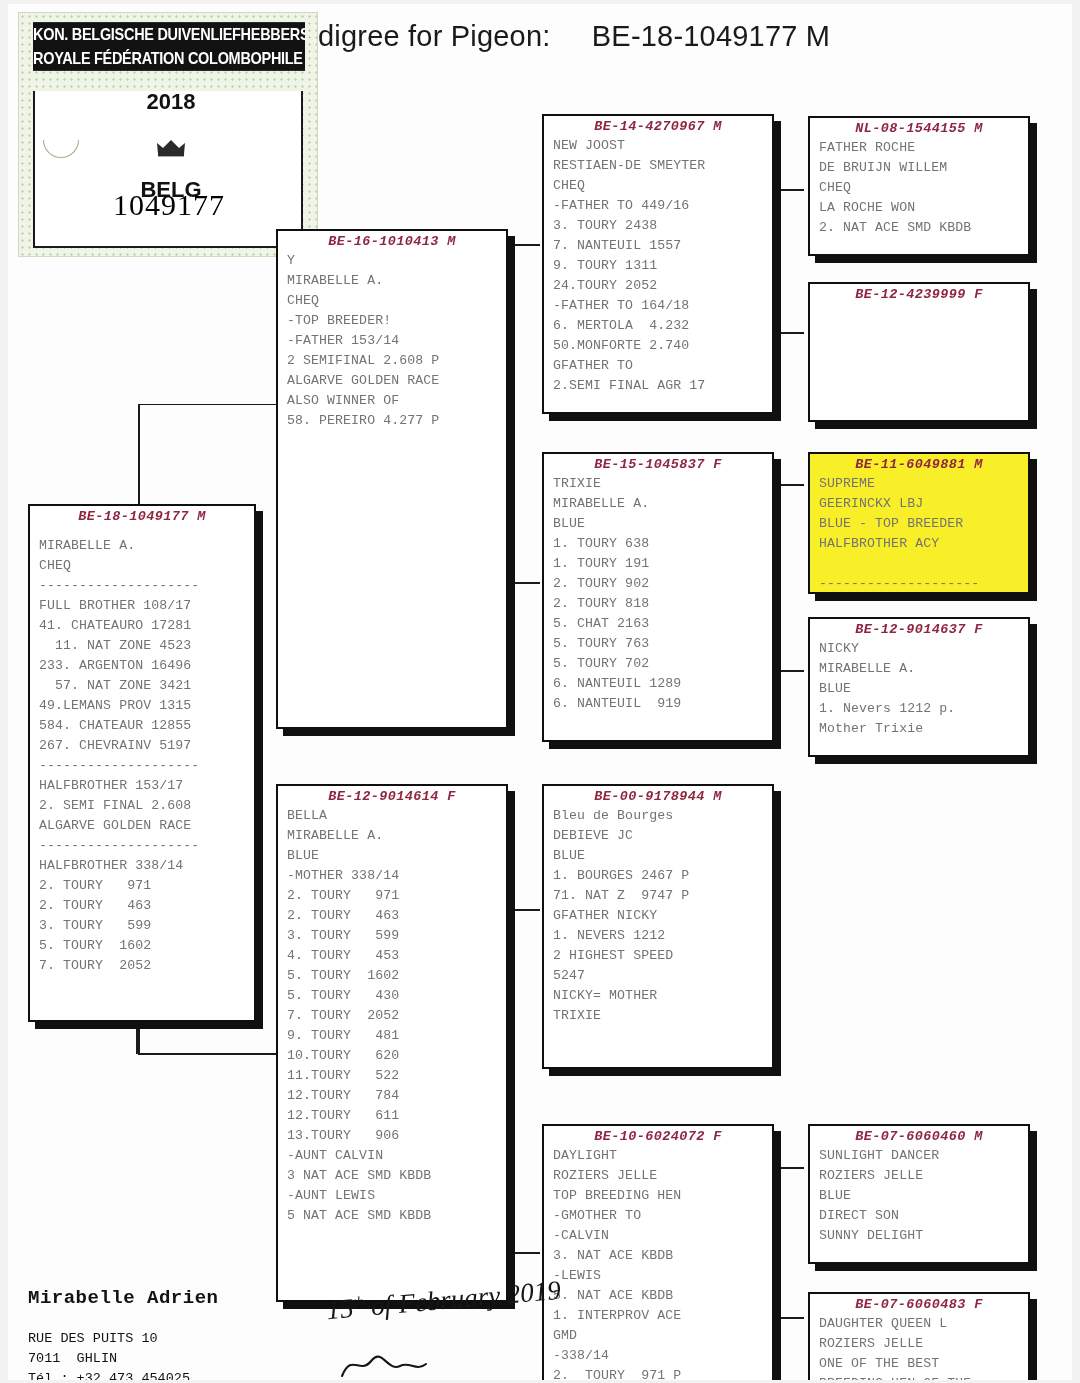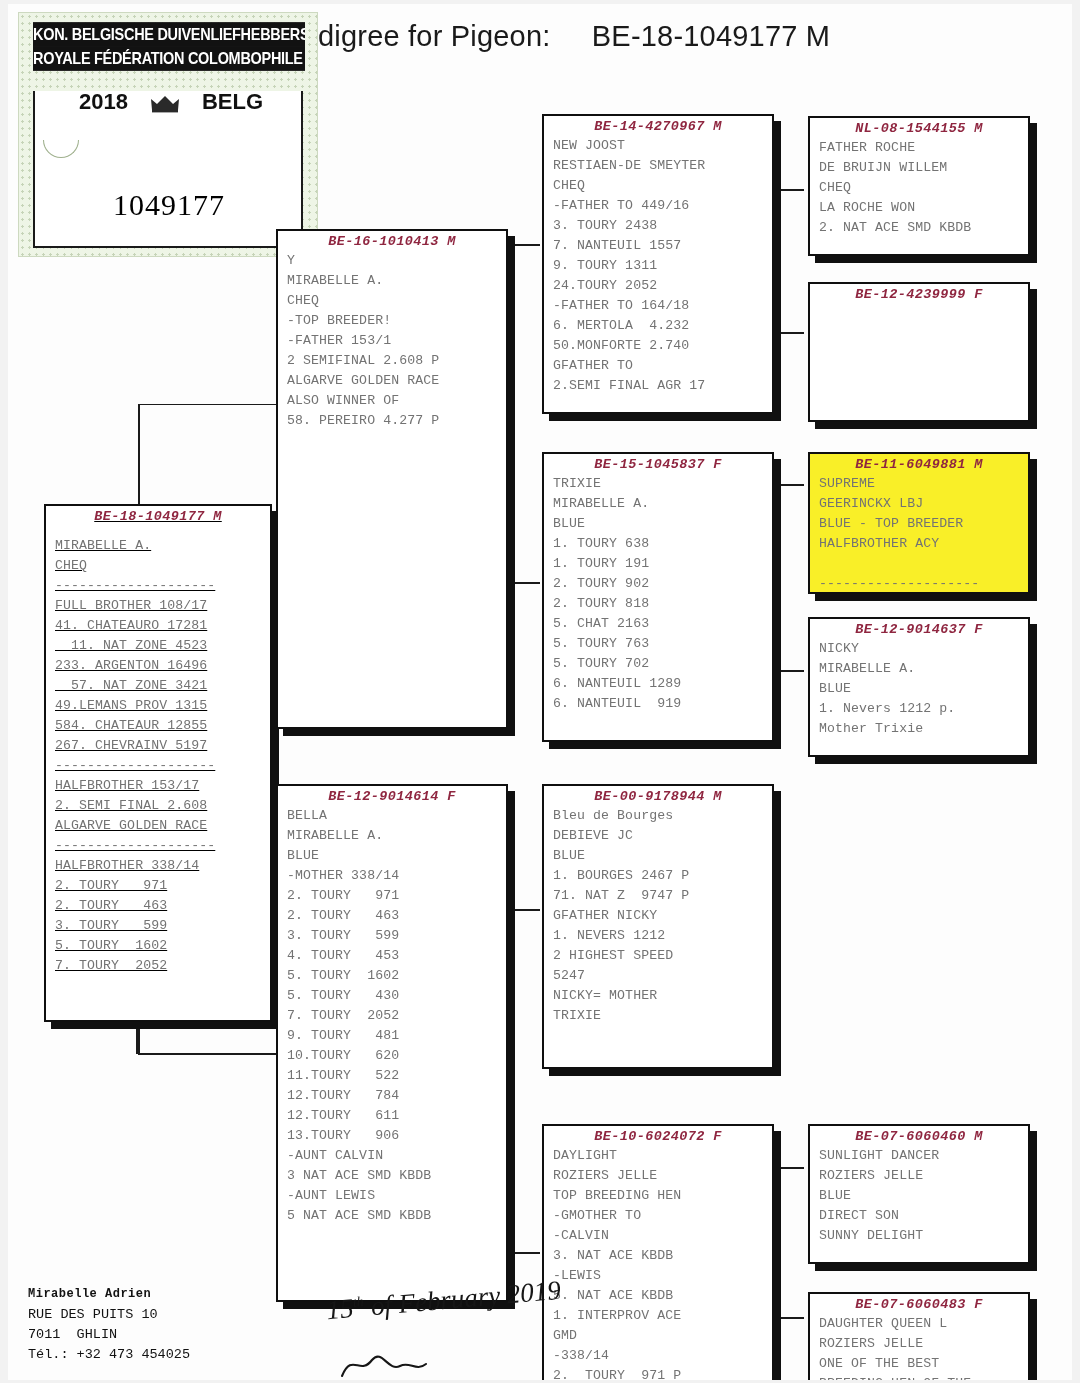--- a/index.html
+++ b/index.html
@@ -77,20 +77,21 @@
     position: absolute;
     left: 30px; top: 76px;
     width: 244px;
     display: flex;
     align-items: center;
     justify-content: center;
     gap: 22px;
     font-size: 22px;
     font-weight: bold;
     color: #111;
+    flex-direction: column;
   }
   .crown {
     display: inline-block;
     width: 30px; height: 18px;
     position: relative;
   }
   #cert-sub {
     position: absolute;
     left: 30px; top: 108px;
     width: 250px;
@@ -162,24 +163,24 @@
   }
 
   
   #owner-block {
     position: absolute;
     left: 20px; top: 1283px;
     font-family: "Liberation Mono", monospace;
     color: #121212;
   }
   #owner-name {
-    font-size: 12px;
+    font-size: 19px;
     font-weight: bold;
     letter-spacing: 0.5px;
-    margin-bottom: 4px;
+    margin-bottom: 20px;
   }
   #owner-block .oline { font-size: 13.5px; line-height: 20px; white-space: pre; }
 
   #signature-date {
     position: absolute;
     left: 318px; top: 1281px;
     font-family: "Liberation Serif", serif;
     font-size: 27px;
     font-style: italic;
     color: #161616;
@@ -237,28 +238,28 @@
   <div class="conn" style="left:766px; top:328px; width:30px; height:1.5px; background:#1b1b1b;"></div>
 
   <div class="conn" style="left:766px; top:480px; width:30px; height:1.5px; background:#1b1b1b;"></div>
   <div class="conn" style="left:766px; top:480px; width:1.5px; height:188px; background:#1b1b1b;"></div>
   <div class="conn" style="left:766px; top:666px; width:30px; height:1.5px; background:#1b1b1b;"></div>
 
   <div class="conn" style="left:766px; top:1163px; width:30px; height:1.5px; background:#1b1b1b;"></div>
   <div class="conn" style="left:766px; top:1163px; width:1.5px; height:152px; background:#1b1b1b;"></div>
   <div class="conn" style="left:766px; top:1313px; width:30px; height:1.5px; background:#1b1b1b;"></div>
 
-  <div class="pbox" id="box-subject" style="left:36px; top:480px; width:228px; height:518px;text-decoration:underline;">
+  <div class="pbox" id="box-subject" style="left:20px; top:480px; width:228px; height:518px;">
     <div class="pid">BE-18-1049177 M</div>
     <div class="plines" style="padding-top:10px;"><div>MIRABELLE A.</div><div>CHEQ</div><div>--------------------</div><div>FULL BROTHER 108/17</div><div>41. CHATEAURO 17281</div><div>  11. NAT ZONE 4523</div><div>233. ARGENTON 16496</div><div>  57. NAT ZONE 3421</div><div>49.LEMANS PROV 1315</div><div>584. CHATEAUR 12855</div><div>267. CHEVRAINV 5197</div><div>--------------------</div><div>HALFBROTHER 153/17</div><div>2. SEMI FINAL 2.608</div><div>ALGARVE GOLDEN RACE</div><div>--------------------</div><div>HALFBROTHER 338/14</div><div>2. TOURY   971</div><div>2. TOURY   463</div><div>3. TOURY   599</div><div>5. TOURY  1602</div><div>7. TOURY  2052</div></div>
   </div>
 
   <div class="pbox" id="box-father" style="left:268px; top:205px; width:232px; height:500px;">
     <div class="pid">BE-16-1010413 M</div>
-    <div class="plines"><div>Y</div><div>MIRABELLE A.</div><div>CHEQ</div><div>-TOP BREEDER!</div><div>-FATHER 153/1</div><div>2 SEMIFINAL 2.608 P</div><div>ALGARVE GOLDEN RACE</div><div>ALSO WINNER OF</div><div>58. PEREIRO 4.277 P</div></div>
+    <div class="plines"><div>Y</div><div>MIRABELLE A.</div><div>CHEQ</div><div>-TOP BREEDER!</div><div>-FATHER 153/14</div><div>2 SEMIFINAL 2.608 P</div><div>ALGARVE GOLDEN RACE</div><div>ALSO WINNER OF</div><div>58. PEREIRO 4.277 P</div></div>
   </div>
 
   <div class="pbox" id="box-mother" style="left:268px; top:760px; width:232px; height:518px;">
     <div class="pid">BE-12-9014614 F</div>
     <div class="plines"><div>BELLA</div><div>MIRABELLE A.</div><div>BLUE</div><div>-MOTHER 338/14</div><div>2. TOURY   971</div><div>2. TOURY   463</div><div>3. TOURY   599</div><div>4. TOURY   453</div><div>5. TOURY  1602</div><div>5. TOURY   430</div><div>7. TOURY  2052</div><div>9. TOURY   481</div><div>10.TOURY   620</div><div>11.TOURY   522</div><div>12.TOURY   784</div><div>12.TOURY   611</div><div>13.TOURY   906</div><div>-AUNT CALVIN</div><div>3 NAT ACE SMD KBDB</div><div>-AUNT LEWIS</div><div>5 NAT ACE SMD KBDB</div></div>
   </div>
 
   <div class="pbox" id="box-ff" style="left:534px; top:90px; width:232px; height:300px;">
     <div class="pid">BE-14-4270967 M</div>
     <div class="plines"><div>NEW JOOST</div><div>RESTIAEN-DE SMEYTER</div><div>CHEQ</div><div>-FATHER TO 449/16</div><div>3. TOURY 2438</div><div>7. NANTEUIL 1557</div><div>9. TOURY 1311</div><div>24.TOURY 2052</div><div>-FATHER TO 164/18</div><div>6. MERTOLA  4.232</div><div>50.MONFORTE 2.740</div><div>GFATHER TO</div><div>2.SEMI FINAL AGR 17</div></div>

